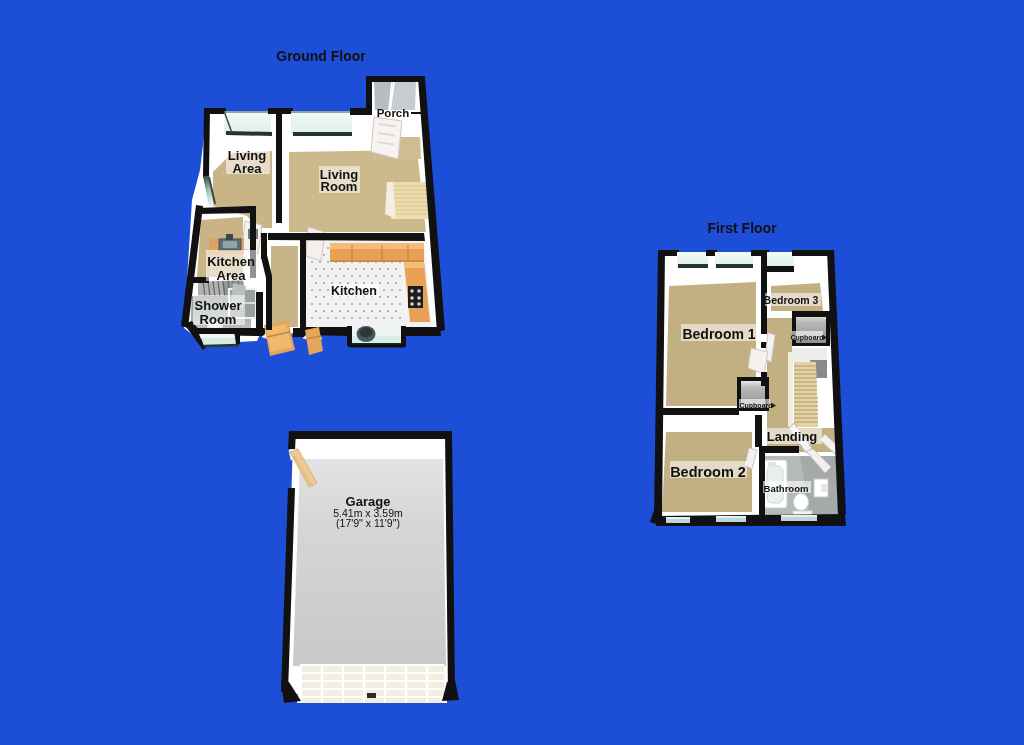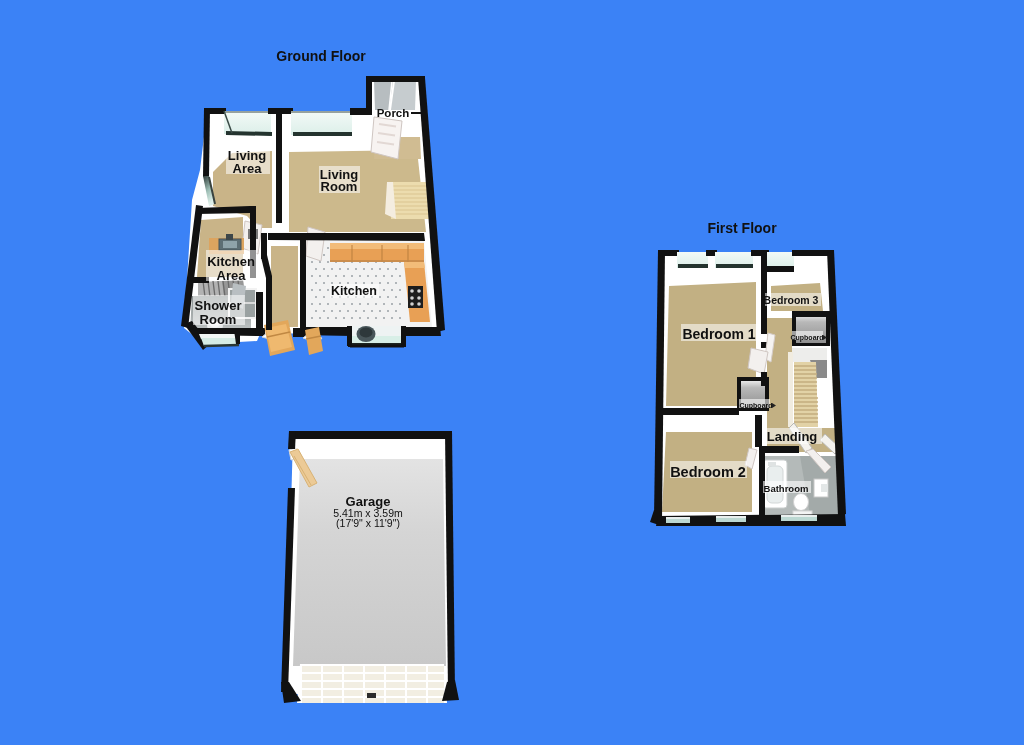--- a/index.html
+++ b/index.html
@@ -1,16 +1,16 @@
 <!DOCTYPE html>
 <html><head>
 <meta charset="utf-8">
 <style>
 html,body{margin:0;padding:0;background:#fff;}
-#page{position:relative;width:1024px;height:745px;background:#3b82f6;overflow:hidden;
+#page{position:relative;width:1024px;height:745px;background:#1d4ed8;overflow:hidden;
 font-family:"Liberation Sans", sans-serif;}
 text{font-family:"Liberation Sans", sans-serif;fill:#111;}
 .lbl{font-weight:bold;}
 </style>
 </head>
 <body>
 <div id="page">
 <svg width="1024" height="745" viewBox="0 0 1024 745">
 <defs>
 <linearGradient id="glass" x1="0" y1="0" x2="0" y2="1">

